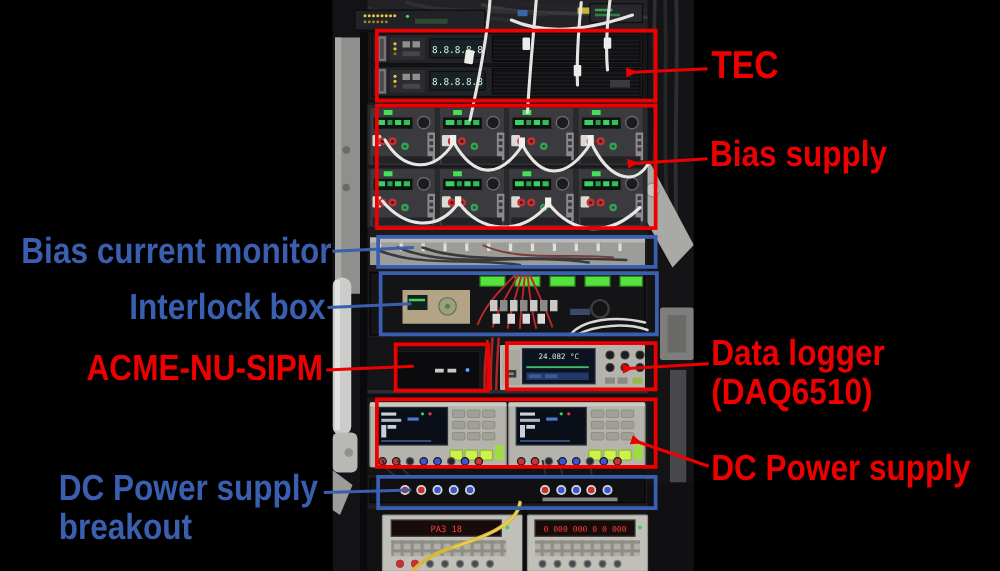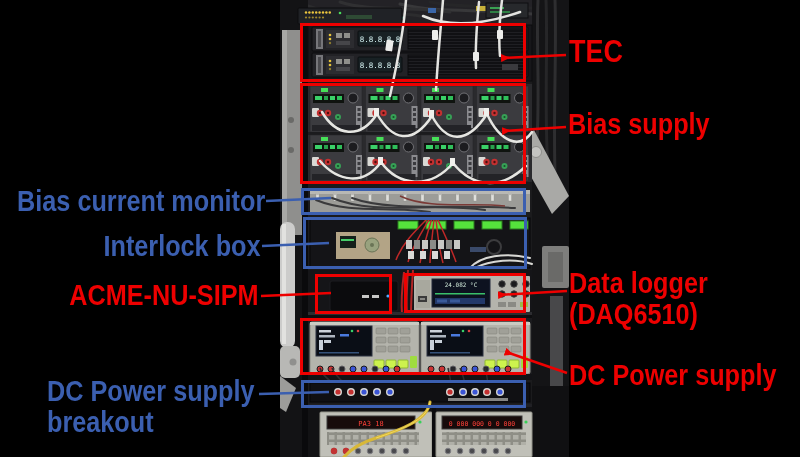--- a/index.html
+++ b/index.html
@@ -1,18 +1,18 @@
 <!DOCTYPE html>
 <html><head>
 <meta charset="utf-8">
 <style>
   html,body{margin:0;padding:0;background:#000;}
   .stage{position:relative;width:800px;height:457px;background:#000;overflow:hidden;
          font-family:"Liberation Sans",sans-serif;}
-  .photo{position:absolute;left:280px;top:0;width:289px;height:457px;}
+  .photo{position:absolute;left:266px;top:0;width:289px;height:457px;}
   .photo svg{display:block;}
   
   .abox{position:absolute;box-sizing:border-box;border:3px solid #ee0000;}
   .bbox{position:absolute;box-sizing:border-box;border:3px solid #3b5fb0;}
   
   .lbl{position:absolute;font-weight:bold;font-size:29px;line-height:31px;
        white-space:nowrap;transform:scaleX(.87);transform-origin:0 0;}
   .lbl.alignr{transform-origin:100% 0;}
   .red{color:#ee0000}.blue{color:#3b5fb0}
   .two span{display:block}

